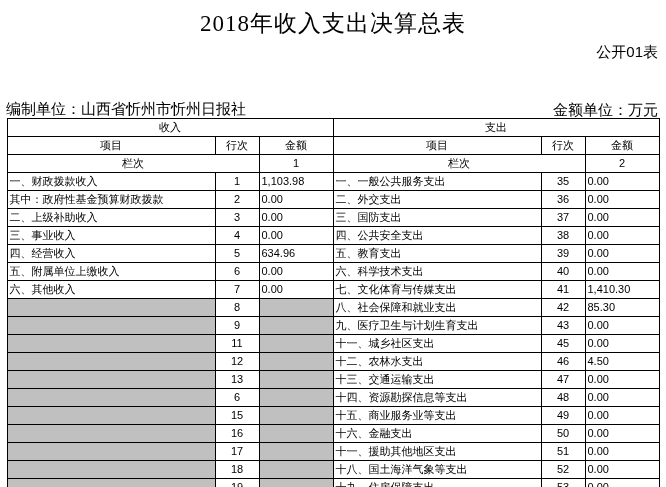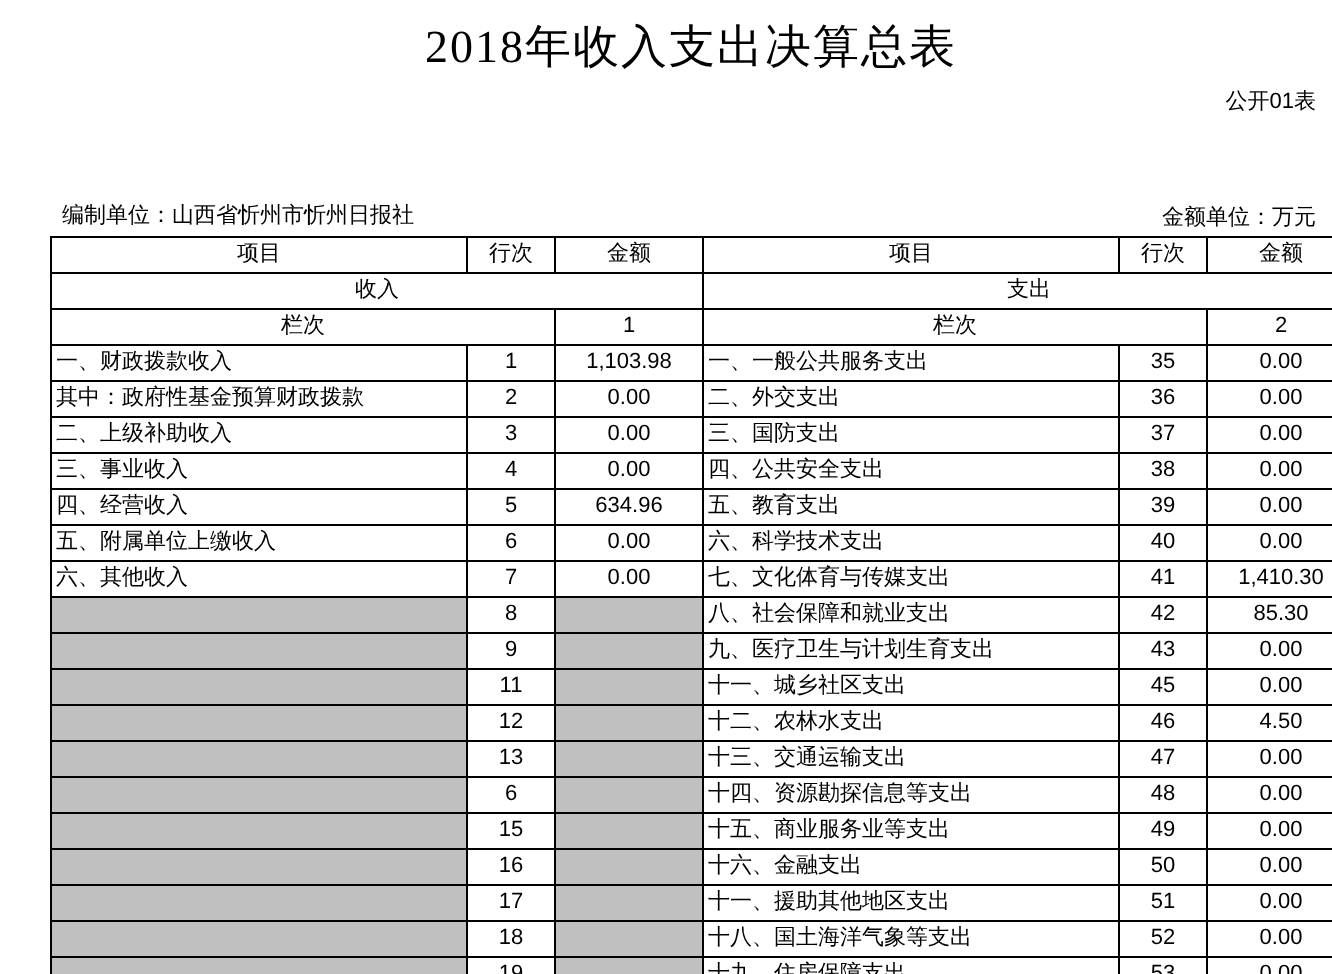--- a/index.html
+++ b/index.html
@@ -12,36 +12,35 @@
     height: 487px;
     font-family: "Liberation Sans", sans-serif;
     color: #000000;
     overflow: hidden;
   }
   .page {
     position: relative;
     width: 666px;
     height: 487px;
     box-sizing: border-box;
-    padding-left: 25px;
   }
   .doc-title {
     text-align: center;
     font-family: "Liberation Serif", serif;
     font-size: 23px;
     letter-spacing: 1px;
     padding-top: 8px;
     padding-bottom: 6px;
     color: #000;
   }
   .meta-row {
     display: flex;
     justify-content: space-between;
     align-items: flex-end;
-    font-size: 11px;
+    font-size: 15px;
     padding: 0 8px 0 6px;
     line-height: 13px;
   }
   .meta-right {
     text-align: right;
   }
   .meta-left {
     padding-bottom: 1px;
     margin-top: 44px;
   }
@@ -73,21 +72,21 @@
   }
   .c-item {
     text-align: left;
     padding-left: 3px;
     margin-left: 10px;
   }
   .c-line {
     text-align: center;
   }
   .c-amt {
-    text-align: center;
+    text-align: left;
     padding-right: 4px;
   }
   .shaded {
     background: #c0c0c0;
   }
   .indent {
     padding-left: 26px;
   }
   .w-item { width: 208px; }
   .w-line { width: 44px; }
@@ -115,30 +114,30 @@
     <colgroup>
       <col class="w-item">
         <col class="w-line">
         <col class="w-amt">
       <col class="w-item2">
         <col class="w-line">
         <col class="w-amt">
     </colgroup>
     <thead>
       <tr>
+        <th class="grp-head" colspan="3">收入</th>
+        <th class="grp-head" colspan="3">支出</th>
+      </tr>
+      <tr>
         <th class="col-head">项目</th>
         <th class="col-head">行次</th>
         <th class="col-head">金额</th>
         <th class="col-head">项目</th>
         <th class="col-head">行次</th>
         <th class="col-head">金额</th>
-      </tr>
-      <tr>
-        <th class="grp-head" colspan="3">收入</th>
-        <th class="grp-head" colspan="3">支出</th>
       </tr>
       <tr>
         <th class="col-head" colspan="2">栏次</th>
         <th class="col-head">1</th>
         <th class="col-head" colspan="2">栏次</th>
         <th class="col-head">2</th>
       </tr>
     </thead>
     <tbody>
         <tr>

